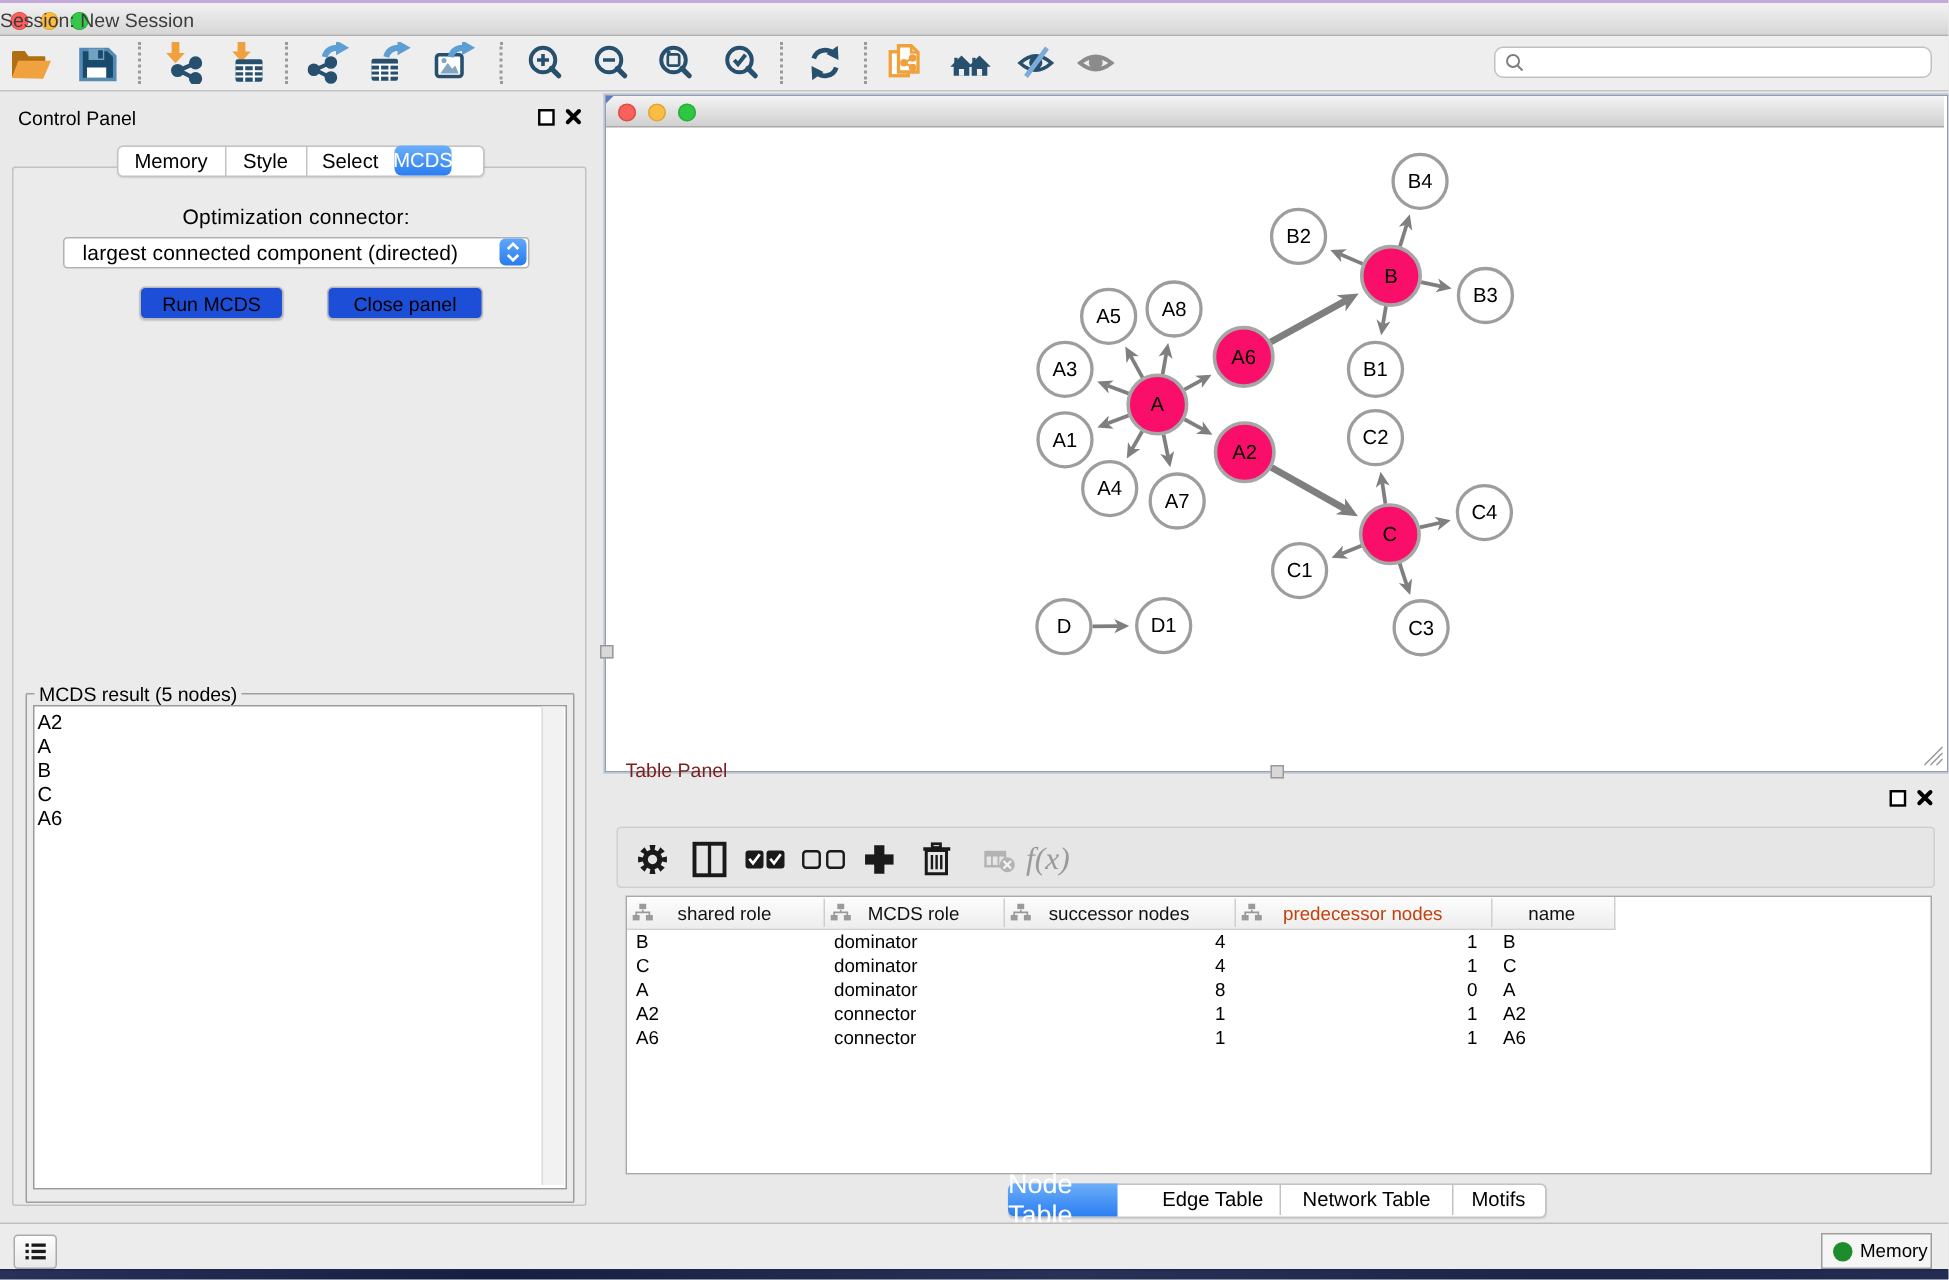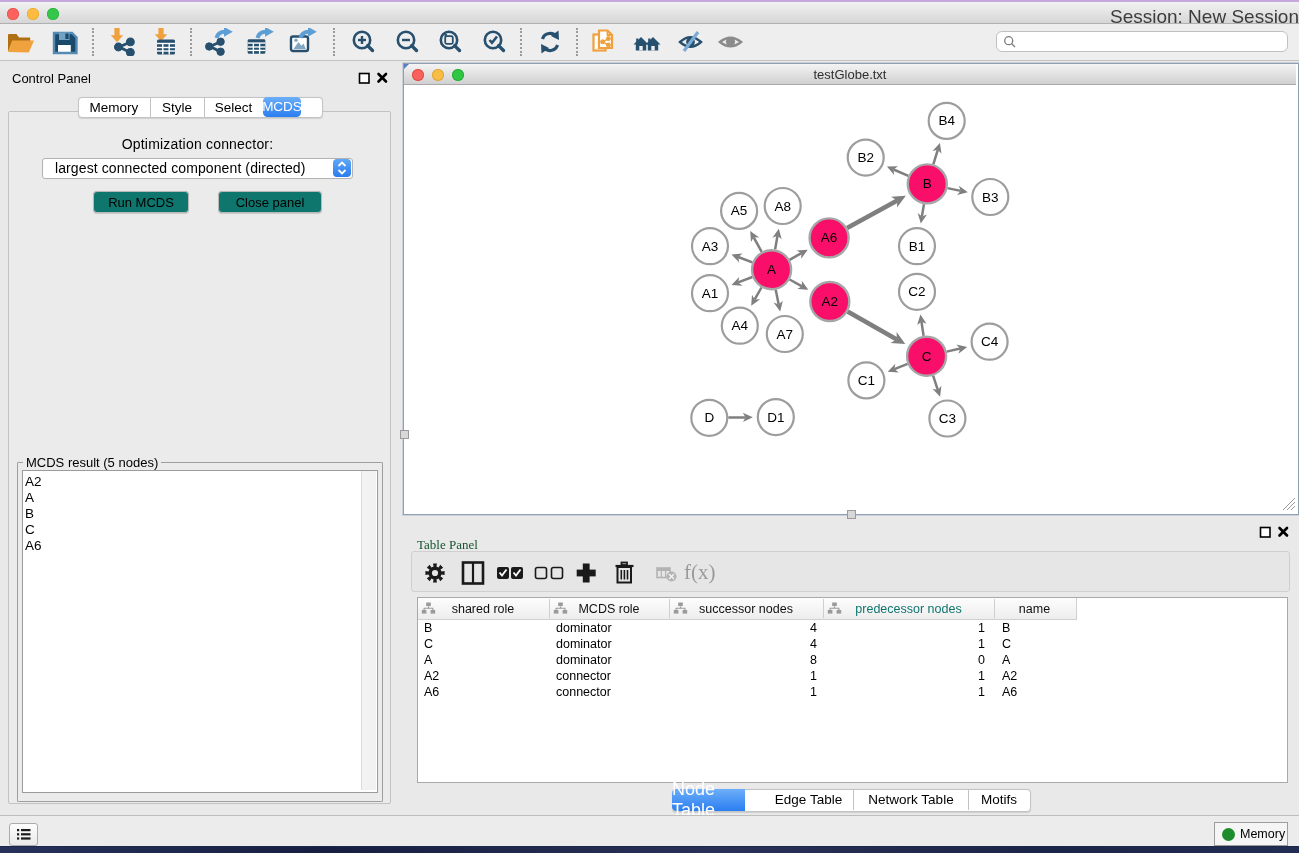--- a/index.html
+++ b/index.html
@@ -1,30 +1,30 @@
 <!DOCTYPE html>
 <html><head>
 <meta charset="utf-8">
 <style>
   html,body{margin:0;padding:0;}
   body{width:1299px;height:853px;overflow:hidden;font-family:"Liberation Sans",sans-serif;background:#e9e9e9;}
   #root{position:absolute;top:0;left:0;width:1299px;height:853px;overflow:hidden;}
   .abs{position:absolute;}
   .tl{border-radius:50%;width:12px;height:12px;position:absolute;}
-  .btn{position:absolute;background:#0f766e;border:1px solid #b9b9b9;border-radius:4px;display:flex;align-items:center;justify-content:center;font-size:13px;color:#000;box-shadow:0 0.5px 1px rgba(0,0,0,0.15);}
+  .btn{position:absolute;background:#1d4ed8;border:1px solid #b9b9b9;border-radius:4px;display:flex;align-items:center;justify-content:center;font-size:13px;color:#000;box-shadow:0 0.5px 1px rgba(0,0,0,0.15);}
 </style>
 </head>
 <body>
 <div id="root">
   <div class="abs" style="left:0;top:0;width:1299px;height:2px;background:#c5a9dd;"></div>
   <div class="abs" style="left:0;top:2px;width:1299px;height:21px;background:linear-gradient(#f2f2f2,#d6d6d6);border-bottom:1px solid #b0b0b0;">
     <div class="tl" style="left:7px;top:6px;background:#fc615d;box-shadow:inset 0 0 0 0.5px #d94a44;"></div>
     <div class="tl" style="left:27px;top:6px;background:#fdbc40;box-shadow:inset 0 0 0 0.5px #dfa023;"></div>
     <div class="tl" style="left:47px;top:6px;background:#34c749;box-shadow:inset 0 0 0 0.5px #24a732;"></div>
-    <div class="abs" style="left:0;width:1299px;top:4px;text-align:right;font-size:19px;color:#3c3c3c;">Session: New Session</div>
+    <div class="abs" style="left:0;width:1299px;top:4px;text-align:left;font-size:13px;color:#3c3c3c;">Session: New Session</div>
   </div>
   <div class="abs" style="left:0;top:24px;width:1299px;height:36px;background:#efeeee;border-bottom:1px solid #c4c4c4;"></div>
   <div class="abs" style="left:92px;top:28px;height:28px;border-left:2px dotted #9a9a9a;"></div>
   <div class="abs" style="left:190px;top:28px;height:28px;border-left:2px dotted #9a9a9a;"></div>
   <div class="abs" style="left:333px;top:28px;height:28px;border-left:2px dotted #9a9a9a;"></div>
   <div class="abs" style="left:520px;top:28px;height:28px;border-left:2px dotted #9a9a9a;"></div>
   <div class="abs" style="left:576px;top:28px;height:28px;border-left:2px dotted #9a9a9a;"></div>
 <svg class="abs" style="left:7px;top:28px;" width="28" height="28" viewBox="0 0 28 28">
       <path d="M1 24 L1 7 Q1 6 2 6 L9.5 6 L12 9.5 L22.5 9.5 Q23.2 9.5 23.2 10.3 L23.2 14 L5 14 Z" fill="#b06f12"></path>
       <path d="M1 24 L5.2 12.5 L27 12.5 L21.8 24.5 Z" fill="#f0a23f"></path>
@@ -207,21 +207,20 @@
   <div class="abs" style="left:23px;top:455px;background:#ebebeb;padding:0 3px;font-size:13px;color:#000;">MCDS result (5 nodes)</div>
   <div class="abs" style="left:22px;top:470px;width:354px;height:321px;background:#fff;border:1px solid #9b9b9b;"></div>
   <div class="abs" style="left:361px;top:471px;width:14px;height:319px;background:#f2f2f2;border-left:1px solid #dcdcdc;"></div>
   <div class="abs" style="left:25px;top:474px;font-size:13.5px;color:#000;line-height:16px;">A2<br>A<br>B<br>C<br>A6</div>
 
   <div class="abs" style="left:403px;top:63px;width:894px;height:450px;background:#fff;border:1px solid #8fa0b5;box-shadow:0 0 0 1px rgba(120,140,170,0.25);"></div>
   <div class="abs" style="left:404px;top:64px;width:892px;height:20px;background:linear-gradient(#f4f4f4,#d0d0d0);border-bottom:1px solid #a8a8a8;">
     <div class="tl" style="left:8px;top:4.6px;background:#f9615c;box-shadow:inset 0 0 0 1px #dd4f46;"></div>
     <div class="tl" style="left:28px;top:4.6px;background:#f7bd45;box-shadow:inset 0 0 0 1px #e0a63a;"></div>
     <div class="tl" style="left:48px;top:4.6px;background:#2fc643;box-shadow:inset 0 0 0 1px #2aae3c;"></div>
-    <div class="abs" style="left:0;width:892px;top:3px;text-align:center;font-size:13px;color:#2e2e2e;">testGlobe.txt</div>
     <svg class="abs" style="left:0;top:0;" width="5" height="5" viewBox="0 0 5 5">
         <polygon points="0,0 5,0 0,5" fill="#5a7fc0"></polygon>
       </svg>
   </div>
   <svg class="abs" style="left:404px;top:84px;" width="893" height="428" viewBox="404 84 893 428" font-family="Liberation Sans,sans-serif">
 
 <line x1="761.7" y1="251.8" x2="753.7" y2="237.3" stroke="#7f7f7f" stroke-width="2.5"></line>
 <polygon points="750.2,231.0 759.2,237.5 753.7,237.3 751.0,242.1" fill="#7f7f7f"></polygon>
 <line x1="775.1" y1="249.5" x2="777.5" y2="235.8" stroke="#7f7f7f" stroke-width="2.5"></line>
 <polygon points="778.8,228.7 781.7,239.3 777.5,235.8 772.4,237.7" fill="#7f7f7f"></polygon>
@@ -305,21 +304,21 @@
   <svg class="abs" style="left:1282px;top:497px;" width="14" height="14" viewBox="0 0 14 14">
       <g stroke="#9a9a9a" stroke-width="1">
         <line x1="13" y1="1" x2="1" y2="13"></line>
         <line x1="13" y1="5" x2="5" y2="13"></line>
         <line x1="13" y1="9" x2="9" y2="13"></line>
       </g>
     </svg>
   <div class="abs" style="left:400px;top:430px;width:7px;height:7px;background:#d8d8d8;border:1px solid #9a9a9a;"></div>
   <div class="abs" style="left:847px;top:510px;width:7px;height:7px;background:#d8d8d8;border:1px solid #9a9a9a;"></div>
 
-  <div class="abs" style="left:417px;top:537px;font-size:13px;color:#14532d;font-family:Liberation Serif, serif;">Table Panel</div>
+  <div class="abs" style="left:417px;top:506px;font-size:13px;color:#7f1d1d;">Table Panel</div>
   <svg class="abs" style="left:1259px;top:526px;" width="32" height="12" viewBox="0 0 32 12">
     <rect x="1.5" y="1.5" width="9.5" height="9.5" fill="#fff" stroke="#000" stroke-width="1.6"></rect>
     <g stroke="#000" stroke-width="2.6" stroke-linecap="round">
         <line x1="20.5" y1="2" x2="28" y2="9.5"></line>
         <line x1="28" y1="2" x2="20.5" y2="9.5"></line>
       </g>
   </svg>
   <div class="abs" style="left:411px;top:551px;width:877px;height:39px;background:#e6e6e6;border:1px solid #cfcfcf;border-radius:3px;"></div>
   <svg class="abs" style="left:421px;top:559px;" width="290" height="28" viewBox="0 0 290 28">
     <path d="M12.0 4.4 L16.0 4.4 L15.4 7.5 L17.6 8.5 L19.3 5.8 L22.2 8.7 L19.5 10.4 L20.5 12.6 L23.6 12.0 L23.6 16.0 L20.5 15.4 L19.5 17.6 L22.2 19.3 L19.3 22.2 L17.6 19.5 L15.4 20.5 L16.0 23.6 L12.0 23.6 L12.6 20.5 L10.4 19.5 L8.7 22.2 L5.8 19.3 L8.5 17.6 L7.5 15.4 L4.4 16.0 L4.4 12.0 L7.5 12.6 L8.5 10.4 L5.8 8.7 L8.7 5.8 L10.4 8.5 L12.6 7.5 Z" fill="#1a1a1a"></path>
@@ -351,21 +350,21 @@
     <g opacity="0.55">
       <rect x="236" y="9" width="13" height="9.5" fill="none" stroke="#8a8a8a" stroke-width="1.6"></rect>
       <rect x="236" y="9" width="13" height="3" fill="#8a8a8a"></rect>
       <line x1="240.3" y1="9" x2="240.3" y2="18.5" stroke="#8a8a8a" stroke-width="1.2"></line>
         <line x1="244.6" y1="9" x2="244.6" y2="18.5" stroke="#8a8a8a" stroke-width="1.2"></line>
       <circle cx="250.5" cy="17.5" r="5" fill="#8a8a8a"></circle>
         <line x1="248" y1="15" x2="253" y2="20" stroke="#fff" stroke-width="1.5"></line>
         <line x1="253" y1="15" x2="248" y2="20" stroke="#fff" stroke-width="1.5"></line>
     </g>
   </svg>
-  <div class="abs" style="left:684px;top:560px;font-family:'Liberation Serif',serif;font-size:21px;color:#9a9a9a;">f(x)</div>
+  <div class="abs" style="left:684px;top:560px;font-family:'Liberation Serif',serif;font-style:italic;font-size:21px;color:#9a9a9a;">f(x)</div>
 
 <div class="abs" style="left:417px;top:597px;width:869px;height:184px;background:#fff;border:1px solid #a9a9a9;"></div>
 <div class="abs" style="left:418px;top:598px;width:658px;height:21px;background:linear-gradient(#fdfdfd,#ededed);border-right:1px solid #d0d0d0;border-bottom:1px solid #d0d0d0;"></div>
 <div class="abs" style="left:417px;top:598px;width:132px;height:21px;display:flex;align-items:center;justify-content:center;font-size:12.5px;color:#111;">shared role</div>
 <svg class="abs" style="left:421px;top:601px;" width="15" height="15" viewBox="0 0 15 15">
       <g fill="#9a9a9a">
         <rect x="5.2" y="1.5" width="4.6" height="3.6"></rect>
         <rect x="0.8" y="9" width="4.6" height="3.6"></rect>
         <rect x="9.6" y="9" width="4.6" height="3.6"></rect>
       </g>
@@ -390,21 +389,21 @@
 <svg class="abs" style="left:673px;top:601px;" width="15" height="15" viewBox="0 0 15 15">
       <g fill="#9a9a9a">
         <rect x="5.2" y="1.5" width="4.6" height="3.6"></rect>
         <rect x="0.8" y="9" width="4.6" height="3.6"></rect>
         <rect x="9.6" y="9" width="4.6" height="3.6"></rect>
       </g>
       <g stroke="#9a9a9a" stroke-width="1.1" fill="none">
         <path d="M7.5 5.5 L7.5 7.2 M3.1 9 L3.1 7.2 L11.9 7.2 L11.9 9"></path>
       </g>
     </svg>
-<div class="abs" style="left:823px;top:598px;width:171px;height:21px;display:flex;align-items:center;justify-content:center;font-size:12.5px;color:#0f766e;">predecessor nodes</div>
+<div class="abs" style="left:823px;top:598px;width:171px;height:21px;display:flex;align-items:center;justify-content:center;font-size:12.5px;color:#c2410c;">predecessor nodes</div>
 <div class="abs" style="left:823px;top:599px;width:1px;height:19px;background:#cfcfcf;"></div>
 <svg class="abs" style="left:827px;top:601px;" width="15" height="15" viewBox="0 0 15 15">
       <g fill="#9a9a9a">
         <rect x="5.2" y="1.5" width="4.6" height="3.6"></rect>
         <rect x="0.8" y="9" width="4.6" height="3.6"></rect>
         <rect x="9.6" y="9" width="4.6" height="3.6"></rect>
       </g>
       <g stroke="#9a9a9a" stroke-width="1.1" fill="none">
         <path d="M7.5 5.5 L7.5 7.2 M3.1 9 L3.1 7.2 L11.9 7.2 L11.9 9"></path>
       </g>

